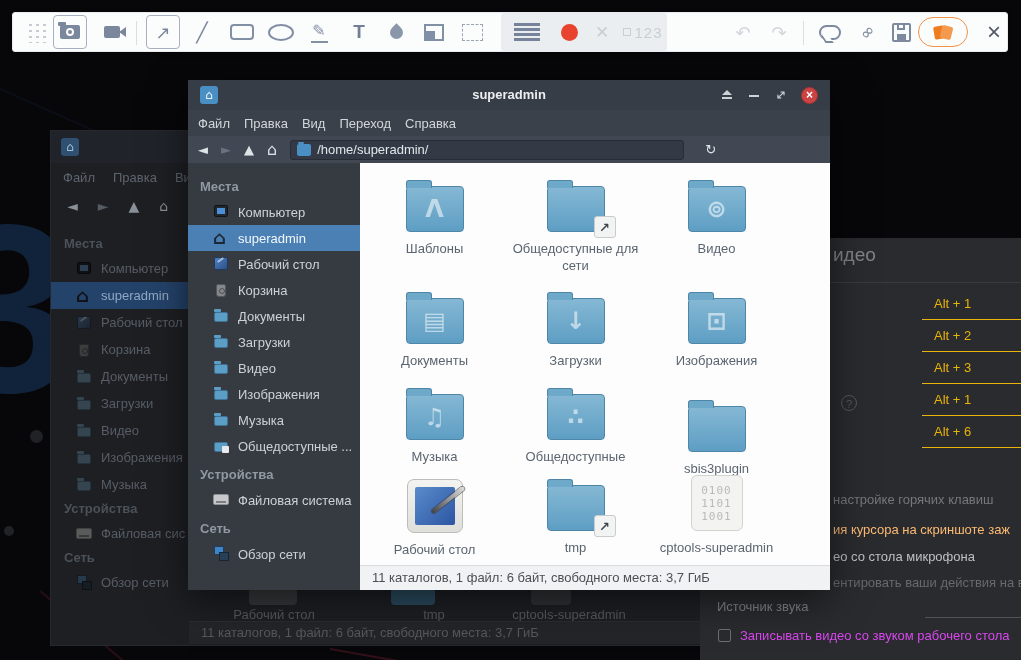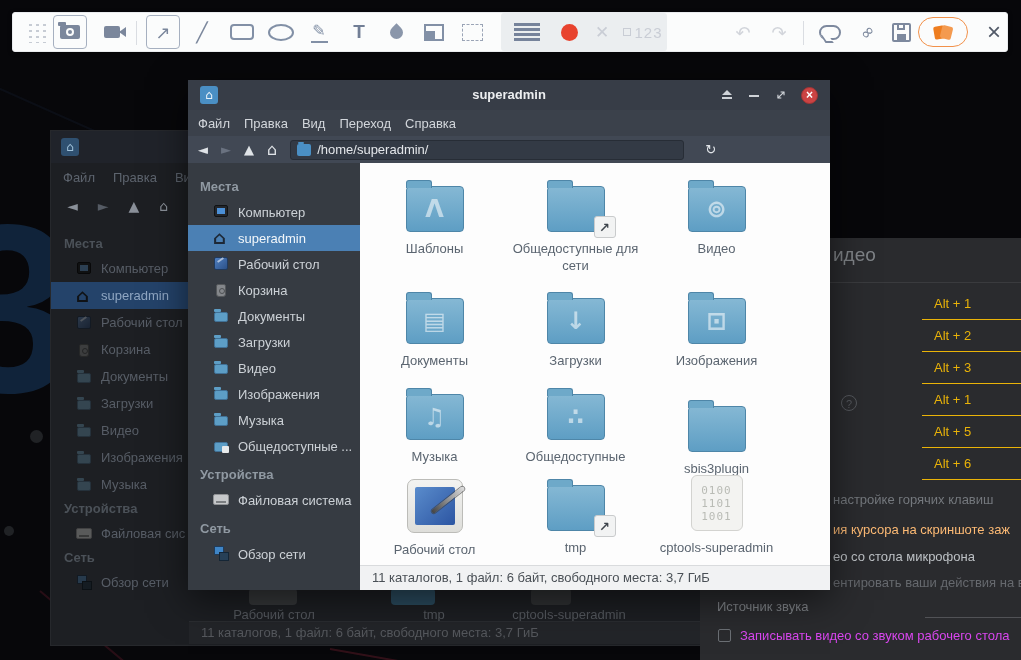--- a/index.html
+++ b/index.html
@@ -247,21 +247,20 @@
   </div>
 
   <div class="abs" id="panel">
     <div class="abs" id="panel-h">идео</div>
     <div class="abs" id="panel-sep"></div>
     <div class="abs" id="hotkeys">
         <div class="hk">Alt + 1</div>
         <div class="hk">Alt + 2</div>
         <div class="hk">Alt + 3</div>
         <div class="hk">Alt + 1</div>
-        <div class="hk">Alt + 5</div>
         <div class="hk">Alt + 6</div>
       </div>
     <div class="abs" id="panel-help">?</div>
     <div id="panel-frags">
         <div class="abs pfrag" style="top: 254px; color: rgb(116, 120, 125);">настройке горячих клавиш</div>
         <div class="abs pfrag" style="top: 284px; color: #fdba74;">ия курсора на скриншоте заж</div>
         <div class="abs pfrag" style="top: 311px; color: rgb(188, 192, 196);">ео со стола микрофона</div>
         <div class="abs pfrag" style="top: 337px; color: rgb(102, 105, 110);">ентировать ваши действия на виде</div>
       </div>
     <div class="abs" id="panel-audio">Источник звука</div>

